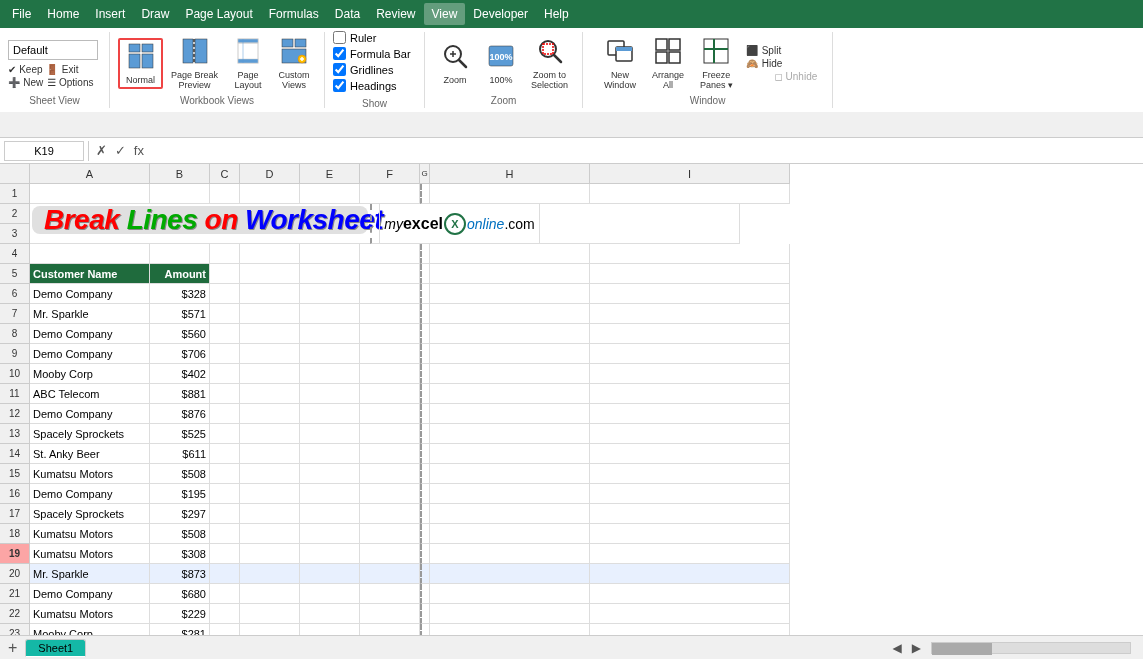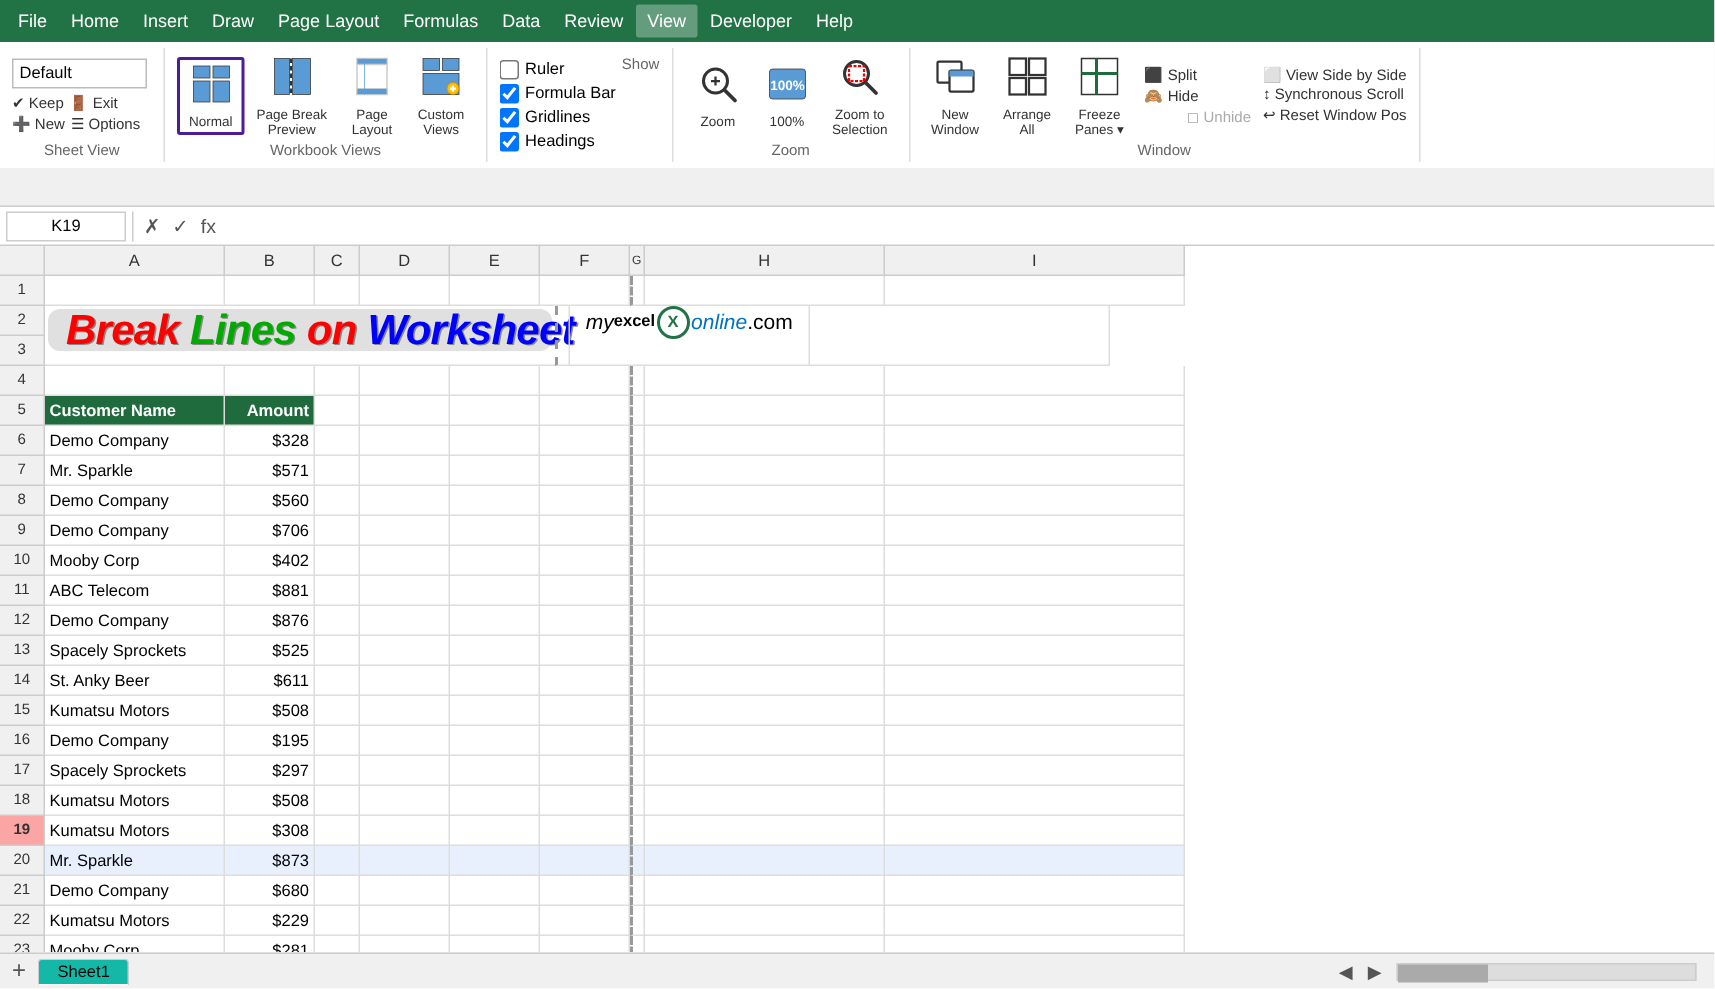--- a/index.html
+++ b/index.html
@@ -42,26 +42,26 @@
     .ribbon-btn {
       display: flex; flex-direction: column; align-items: center;
       justify-content: center; padding: 2px 6px;
       cursor: pointer; border-radius: 2px; min-width: 44px;
       font-size: 10px; color: #333;
     }
     .ribbon-btn .btn-icon { font-size: 20px; line-height: 1; }
     .ribbon-btn .btn-label { font-size: 9px; margin-top: 2px; text-align: center; }
 
     .ribbon-btn-highlighted {
-      border: 2px solid #4c1d95; background: #fff;
+      border: 2px solid #ef4444; background: #fff;
     }
 
     
     .show-group {
-      display: flex; flex-direction: row; justify-content: center;
+      display: flex; flex-direction: column; justify-content: center;
       padding: 4px 8px; border-right: 1px solid #ddd; gap: 4px;
     }
     .show-checkbox { display: flex; align-items: center; gap: 4px; font-size: 11px; cursor: pointer; }
     .show-checkbox input { cursor: pointer; }
 
     
     .formula-bar {
       display: flex; align-items: center; height: 26px;
       border-bottom: 1px solid #ccc; padding: 0 4px; gap: 4px;
       background: #fff;
@@ -337,25 +337,20 @@
         <div style="display:flex; flex-direction:column; justify-content:center; gap:2px; margin-left:4px;">
           <div style="display:flex; gap:4px;">
             <span style="font-size:10px; cursor:pointer; color:#333;">⬛ <span>Split</span></span>
           </div>
           <div style="display:flex; gap:4px;">
             <span style="font-size:10px; cursor:pointer; color:#333;">🙈 <span>Hide</span></span>
           </div>
           <div style="display:flex; gap:4px;padding-left:28px;">
             <span style="font-size:10px; cursor:pointer; color:#aaa;">◻ <span style="color:#aaa;">Unhide</span></span>
           </div>
-        </div>
-        <div style="display:flex; flex-direction:column; justify-content:center; gap:2px; margin-left:4px;">
-          <span style="font-size:10px; cursor:pointer; color:#333;">⬜ <span>View Side by Side</span></span>
-          <span style="font-size:10px; cursor:pointer; color:#333;">↕ <span>Synchronous Scroll</span></span>
-          <span style="font-size:10px; cursor:pointer; color:#333;">↩ <span>Reset Window Pos</span></span>
         </div>
       </div>
       <div class="ribbon-group-label">Window</div>
     </div>
 
   </div>
 </div>
 
 <div class="formula-bar">
   <input class="name-box" value="K19" style="">
@@ -430,24 +425,24 @@
           </div>
 
           <div class="grid-row" style="height:40px;">
 
             <div class="cell" style="width:340px; height:40px; padding:2px; border-right:none; overflow:visible;">
               <div class="big-title">
                 Break <span class="green">Lines</span> on <span class="blue">Worksheet</span>
               </div>
             </div>
             <div class="cell" style="width:10px; height:40px; border-left:2px dashed #999;"></div>
-            <div class="cell" style="width:160px; height:40px; font-size:13px; display:flex; align-items:flex-start; justify-content:center;">
+            <div class="cell" style="width:160px; height:40px; font-size:13px; display:flex; align-items:center; justify-content:center;">
 
               <span style="font-style:italic; font-size:14px;">my</span>
-                <span style="font-weight:900; font-size:11px;">excel</span>
+                <span style="font-weight:900; font-size:16px;">excel</span>
                 <span style="display:inline-flex; align-items:center; justify-content:center; width:22px; height:22px; border-radius:50%; border:2px solid #217346; font-weight:bold; font-size:11px; color:#217346; margin:0 1px;">X</span>
                 <span style="color:#0070c0; font-style:italic; font-size:14px;">online</span>
                 <span style="font-size:14px;">.com</span>
             </div>
             <div class="cell" style="width:200px; height:40px;"></div>
           </div>
 
           <div class="grid-row">
             <div class="cell" style="width:120px;"></div>
             <div class="cell" style="width:60px;"></div>

